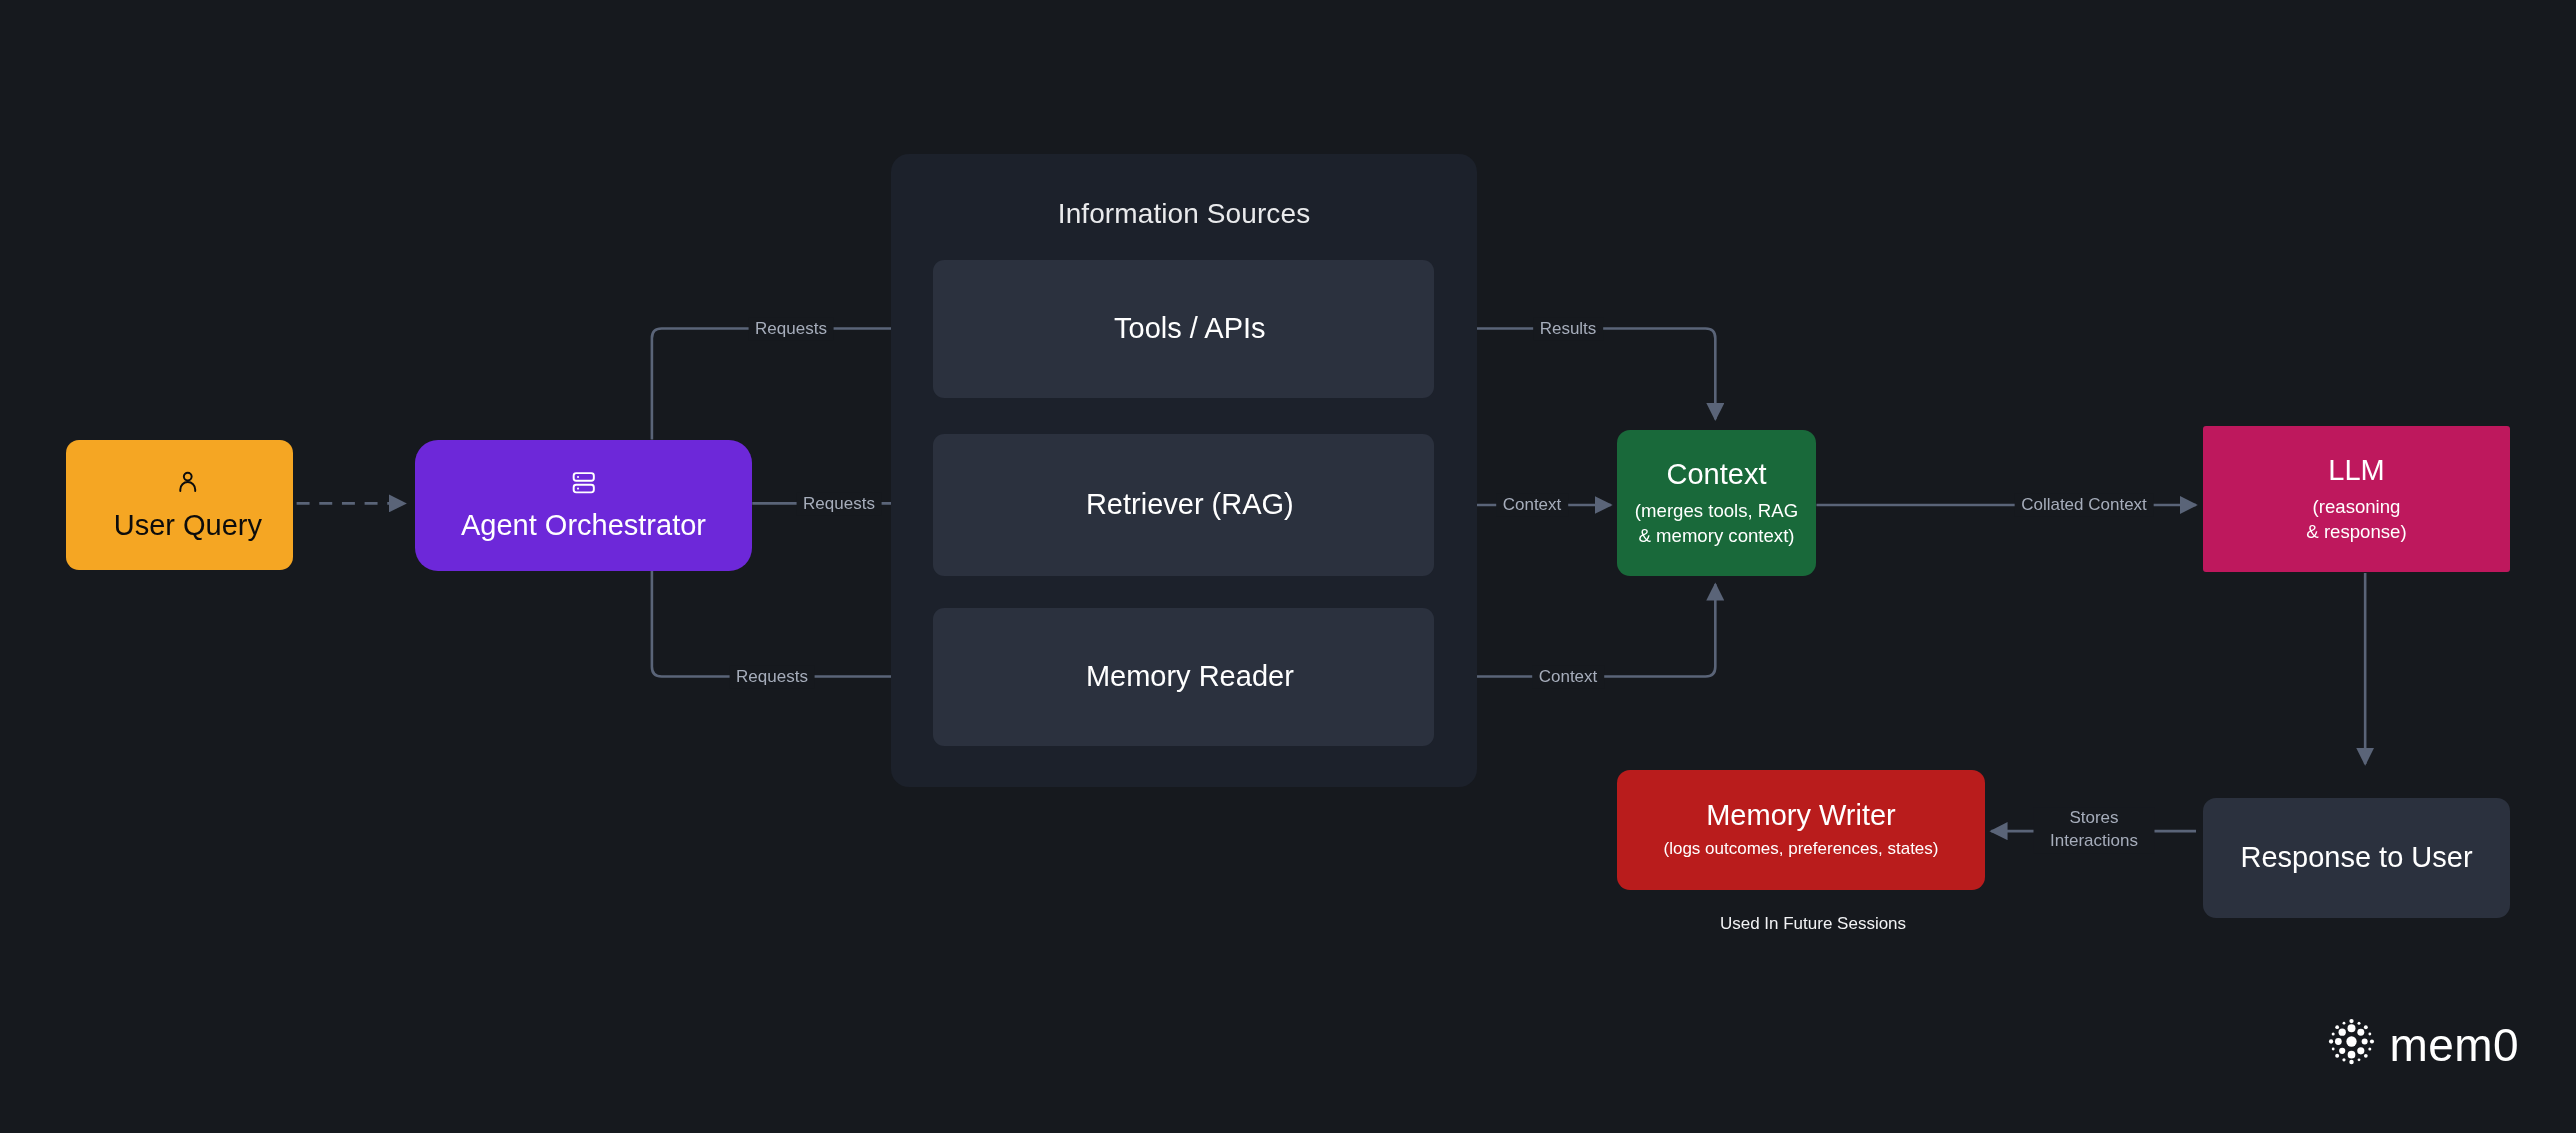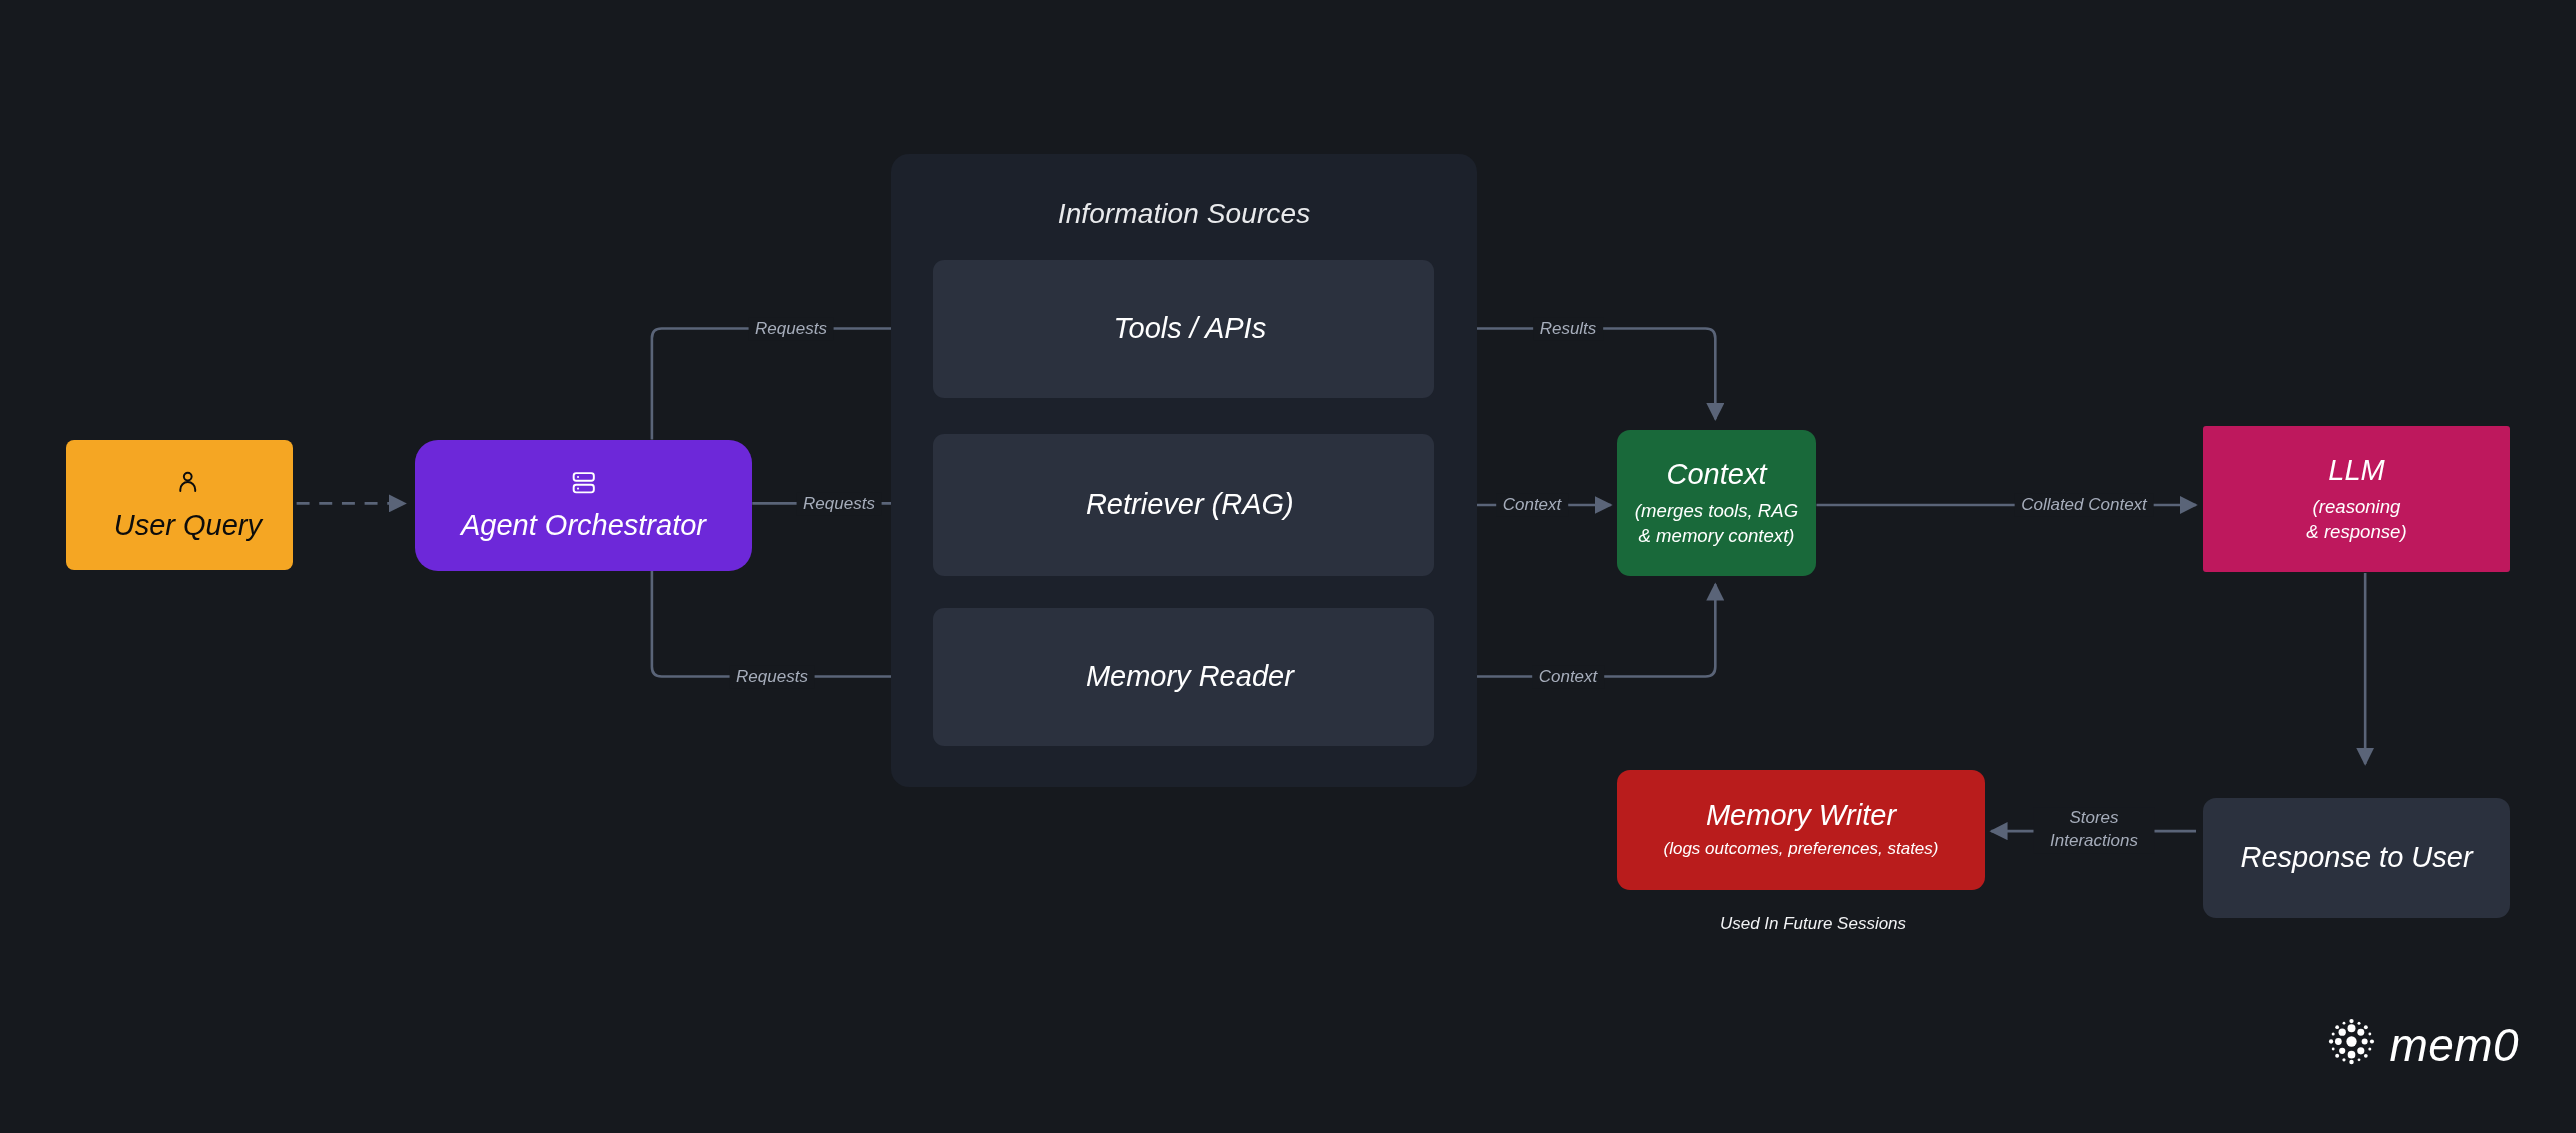--- a/index.html
+++ b/index.html
@@ -3,21 +3,21 @@
 <meta charset="utf-8">
 <title>Agent Memory Architecture Diagram</title>
 <style>
   * { margin:0; padding:0; box-sizing:border-box; }
   html, body {
     width:2576px; height:1133px;
     background:#16191e;
     font-family:"Liberation Sans", sans-serif;
     overflow:hidden;
   }
-  #canvas { position:relative; width:2576px; height:1133px; background:#16191e;font-style:italic; }
+  #canvas { position:relative; width:2576px; height:1133px; background:#16191e; }
 
   
   #edges { position:absolute; inset:0; width:2576px; height:1133px; }
 
   
   .group-box {
     position:absolute;
     background:#1c212b;
     border-radius:18px;
   }
@@ -38,21 +38,21 @@
     display:flex;
     flex-direction:column;
     align-items:center;
     justify-content:center;
     text-align:center;
     padding:4.9px 11.3px;
   }
   .node .title { font-size:29px; font-weight:400; line-height:1.14; }
   .node .sub   { font-size:18.6px; font-weight:400; line-height:1.34; margin-top:8px; }
 
-  .n-user      { background:#f5a623; color:#0c0c0c; border-radius:8px;padding-left:28px; }
+  .n-user      { background:#f5a623; color:#0c0c0c; border-radius:13px;padding-left:28px; }
   .n-agent     { background:#6d28d9; color:#ffffff; border-radius:23px; }
   .n-source    { background:#2b313e; color:#ffffff; border-radius:11.3px;padding-left:24px; }
   .n-collator  { background:#19693a; color:#ffffff; border-radius:13px; }
   .n-llm       { background:#be185d; color:#ffffff; border-radius:3px; }
   .n-memwriter { background:#b91c1c; color:#ffffff; border-radius:13px; }
   .n-response  { background:#2b313e; color:#ffffff; border-radius:13px; }
 
   .node-icon { display:block; margin-bottom:9.7px; }
 
   

